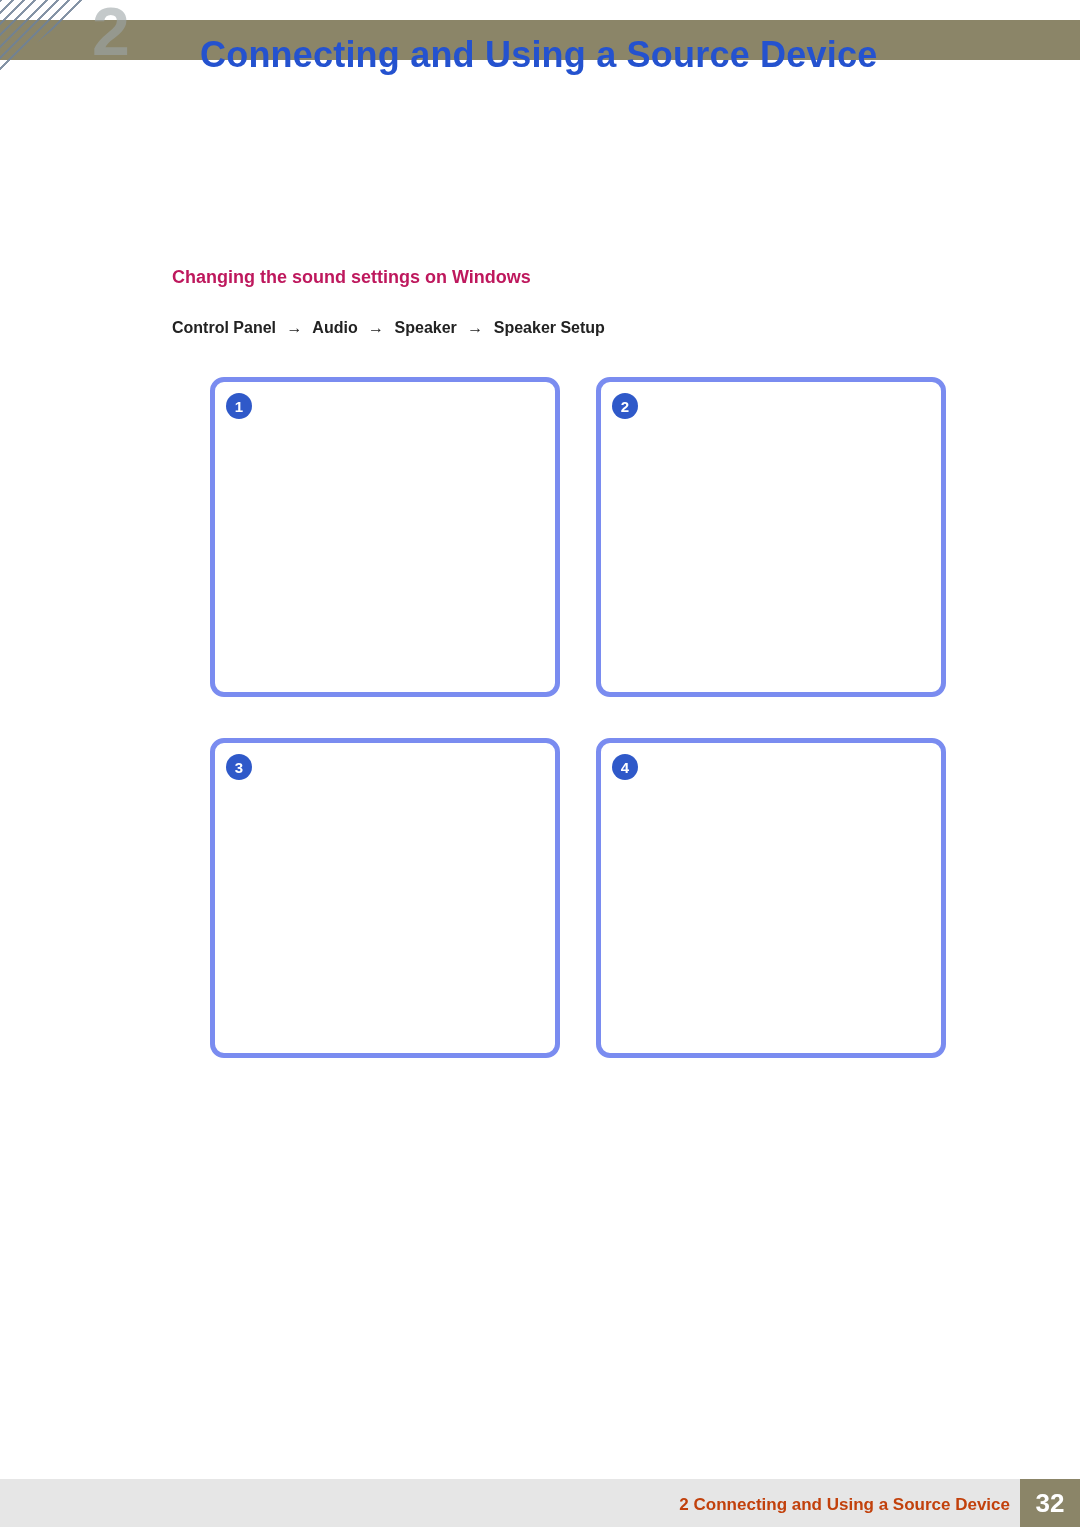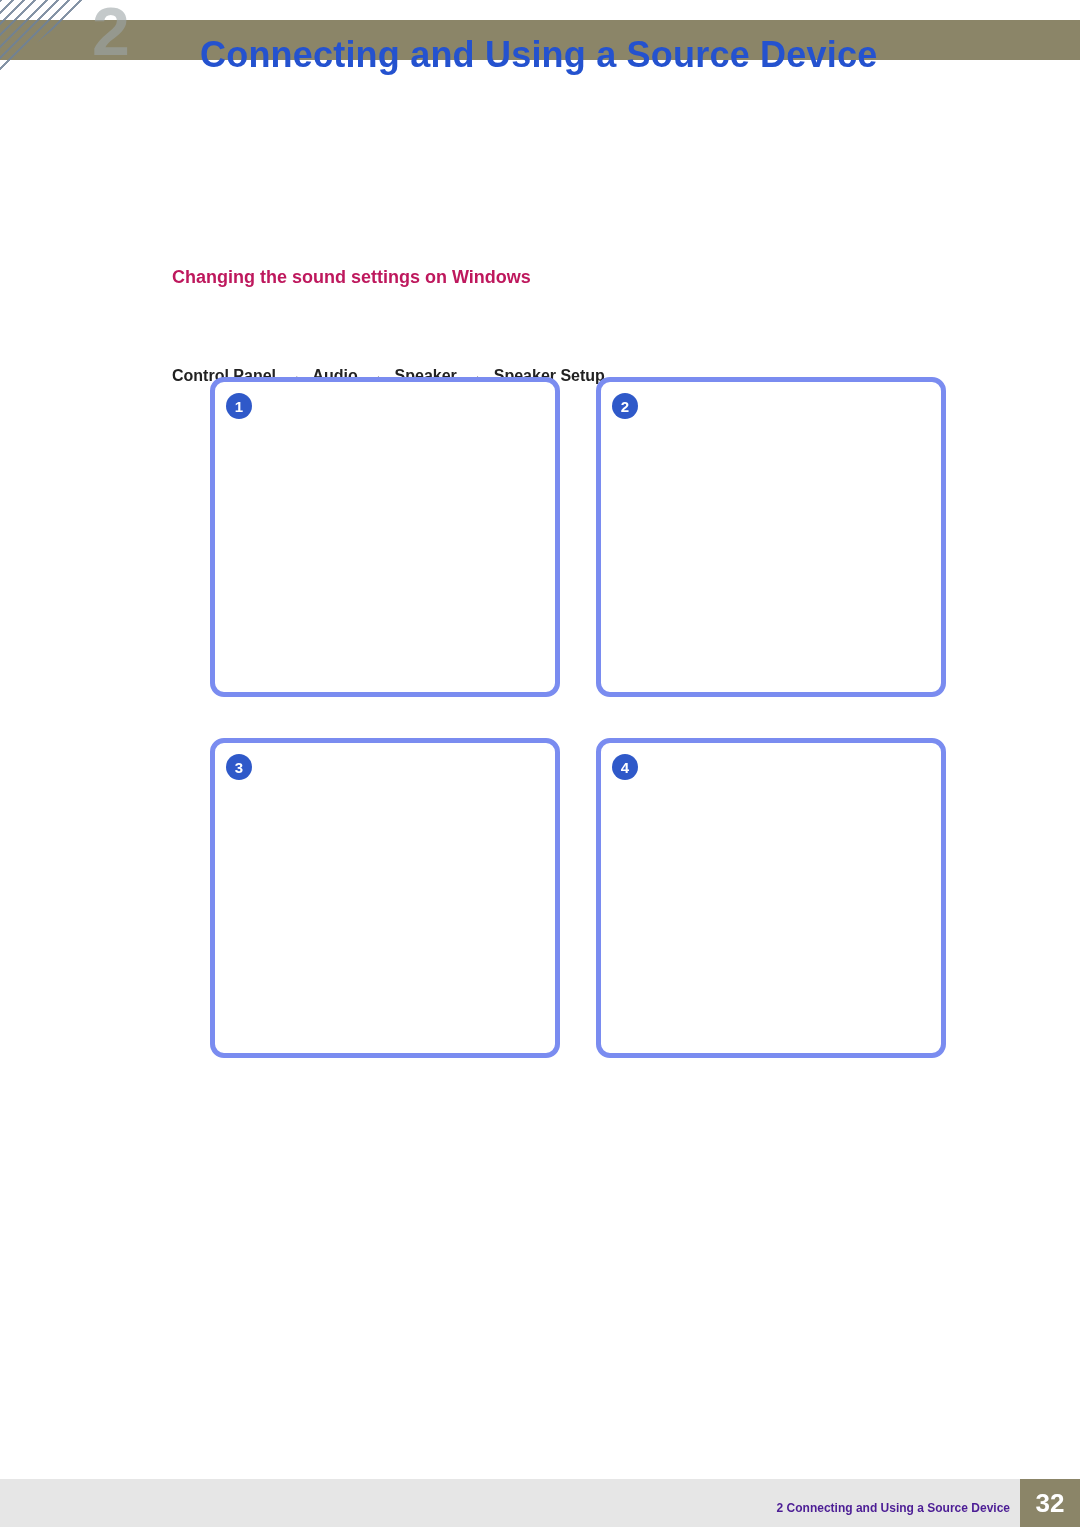--- a/index.html
+++ b/index.html
@@ -31,21 +31,21 @@
     position: absolute; left: 200px; top: 34px;
     font-size: 36px; font-weight: 700; color: #2452cf;
     letter-spacing: 0.2px;
   }
   .section-title {
     position: absolute; left: 172px; top: 267px;
     font-size: 18px; font-weight: 700; color: #be185d;
   }
   .breadcrumb-path {
     position: absolute; left: 172px; top: 319px;
-    font-size: 16px; color: #222; font-weight: 600; margin-top: 48px;
+    font-size: 16px; color: #222; font-weight: 600;
   }
   .breadcrumb-path .arrow { margin: 0 6px; }
   
   .step-box {
     position: absolute;
     width: 350px; height: 320px;
     border: 5px solid #7a8cf0;
     border-radius: 14px;
     background: #ffffff;
   }
@@ -60,21 +60,21 @@
     font-size: 15px; font-weight: 600;
     display: flex; align-items: center; justify-content: center;
   }
   
   .footer-bar {
     position: absolute; left: 0; bottom: 0; width: 1080px; height: 48px;
     background: #e6e6e6;
   }
   .footer-text {
     position: absolute; right: 70px; bottom: 12px;
-    color: #4c1d95; font-size: 12px; font-weight: 600;
+    color: #c2410c; font-size: 17px; font-weight: 600;
     text-align: right;
   }
   .footer-page {
     position: absolute; right: 0; bottom: 0; width: 60px; height: 48px;
     background: #8b8568; color: #ffffff;
     font-size: 26px; font-weight: 700;
     display: flex; align-items: center; justify-content: center; margin-top: 28px;
   }
 </style>
 </head>

